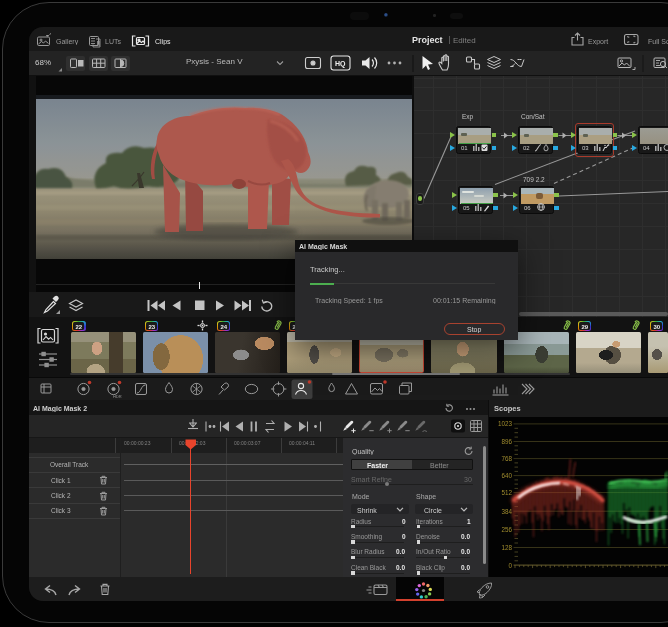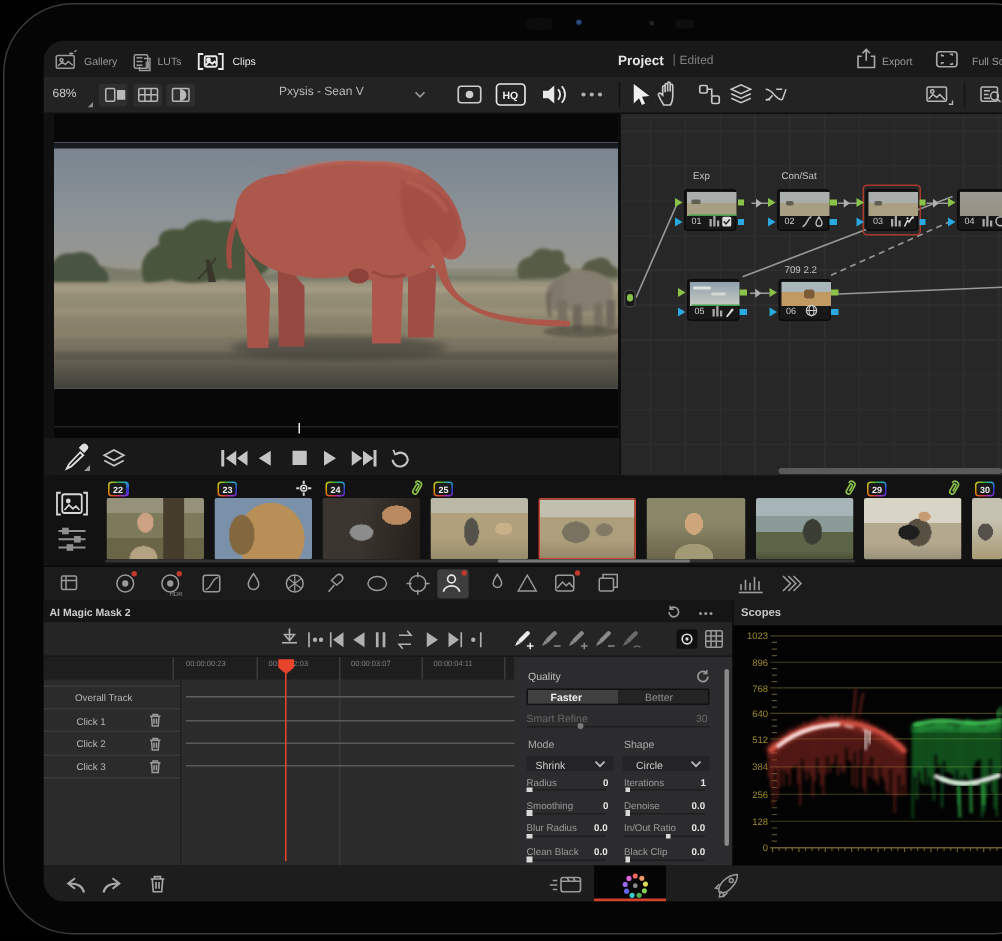--- a/index.html
+++ b/index.html
@@ -754,17 +754,28 @@
 </g>
 <rect x="613.5" y="4" width="1" height="17" fill="#141414"></rect>
 </svg>
 
 <div class="t s8" style="left:35px;top:57.5px;color:#ccc;">68%</div>
 <div class="abs" style="left:66px;top:55.5px;width:19px;height:15.5px;background:#2f2f2f;border-radius:2px;"></div>
 <div class="abs" style="left:88.5px;top:55.5px;width:19px;height:15.5px;background:#2f2f2f;border-radius:2px;"></div>
 <div class="abs" style="left:111px;top:55.5px;width:19px;height:15.5px;background:#2f2f2f;border-radius:2px;"></div>
 <div class="t s8" style="left:186px;top:57px;color:#bbb;">Pxysis - Sean V</div>
 
+<div class="abs" id="dialog" style="left:294.5px;top:240px;width:223px;height:100px;background:#29292b;box-shadow:0 10px 30px rgba(0,0,0,.55);z-index:5;">
+  <div class="abs" style="left:0;top:0;width:223px;height:11.5px;background:#101010;"></div>
+  <div class="t s7" style="left:4px;top:2px;color:#d6d6d6;font-weight:bold;">AI Magic Mask</div>
+  <div class="t s75" style="left:15.5px;top:24.5px;color:#c9c9c9;">Tracking...</div>
+  <div class="abs" style="left:15.5px;top:43px;width:184.5px;height:1.4px;background:#383838;"></div>
+  <div class="abs" style="left:15.5px;top:43px;width:24px;height:1.5px;background:#4cae4f;"></div>
+  <div class="t s7" style="left:20px;top:55.5px;color:#989898;">Tracking Speed: 1 fps</div>
+  <div class="t s7" style="left:138px;top:55.5px;color:#989898;">00:01:15 Remaining</div>
+  <div class="abs" style="left:149px;top:83px;width:61.5px;height:11.5px;border:1px solid #a8422f;border-radius:7px;box-sizing:border-box;"></div>
+  <div class="t s7" style="left:172px;top:85px;color:#d8d8d8;">Stop</div>
+</div>
 
 <div class="t s7" style="left:33px;top:403.5px;color:#cfcfcf;font-weight:bold;">AI Magic Mask 2</div>
 
 </div>
   </div>
 
 </body></html>

